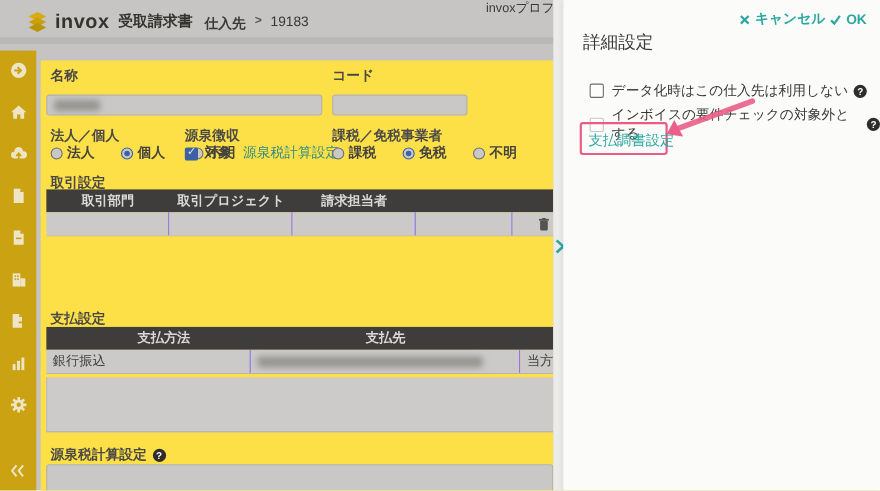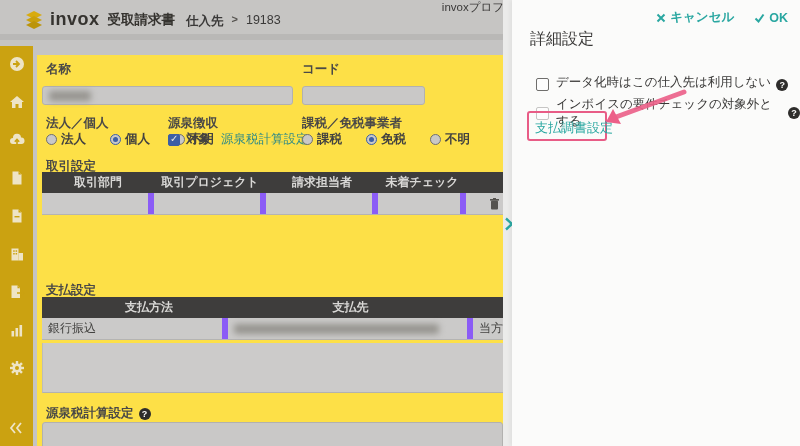--- a/index.html
+++ b/index.html
@@ -45,39 +45,39 @@
   .cbx.checked { background:#3c5fa5; border-color:#3c5fa5; }
   .cbx.checked::after { content:"\2713"; position:absolute; left:1px; top:-2px;
     color:#e8e7e5; font-size:10px; font-weight:700; }
   .teal-link { color:#2f8a87; font-weight:400; cursor:pointer; }
 
   .tbl { position:absolute; left:5px; width:461px; overflow:hidden; }
   .tbl-head { display:flex; background:#3e3d3c; height:21px; width:560px; }
   .tbl-head div { color:#d9d8d6; font-size:12px; font-weight:700;
     display:flex; align-items:center; justify-content:center; }
   .tbl-row { display:flex; height:22px; width:560px; border-bottom:1px solid #b5b4b2; }
-  .tbl-row div { background:#cbcac9; border-right:6px solid #8b5cf6;
+  .tbl-row div { background:#cbcac9; border-right:1px solid #8b5cf6;
     font-size:12px; color:#434240; display:flex; align-items:center; padding:0 6px; }
   .empty-body { position:absolute; left:5px; width:461px; height:50px;
     background:#cccbca; border-left:1px solid #bdbcba; border-bottom:1px solid #b3b2b0; }
 
   .help-ic { display:inline-flex; width:12px; height:12px; border-radius:50%;
     background:#2e2d2b; color:#fbfbfa; font-size:9px; font-weight:700;
     align-items:center; justify-content:center; margin-left:5px; flex:0 0 12px; }
   .help-ic::after { content:"?"; }
 
   
   .gap-strip { position:absolute; left:503px; top:0; width:9px; height:446px;
     background:#ebebea; z-index:3; }
   .expander { position:absolute; left:503px; top:216px; width:12px; height:16px; z-index:4; cursor:pointer; }
 
   
   .panel { position:absolute; left:512px; top:0; width:288px; height:446px;
     background:#fbfbfa; z-index:5; box-shadow:-2px 0 4px rgba(0,0,0,.05); }
-  .panel-actions { position:absolute; top:9px; right:12px; display:flex; gap:20px; }
+  .panel-actions { position:absolute; top:9px; right:12px; display:flex; gap:4px; }
   .p-act { display:flex; align-items:center; gap:4px; font-size:12.5px;
     color:#2aa7a1; font-weight:700; cursor:pointer; }
   .panel-title { position:absolute; left:18px; top:29px; font-size:16px;
     font-weight:500; color:#3b3a39; }
   .p-cb-row { position:absolute; left:24px; display:flex; align-items:center;
     font-size:12.5px; color:#393837; }
   .p-cbx { width:13px; height:13px; border:1.5px solid #6f6e6c; border-radius:2px;
     background:#fdfdfd; margin-right:7px; flex:0 0 13px; }
   .p-cbx.disabled { border-color:#c6c5c4; }
   .pink-box { position:absolute; left:15px; top:111px; width:80px; height:30px;
@@ -210,21 +210,20 @@
         <span>不明</span>
       </span>
     </div>
 
     <div class="lbl" style="left:9px; top:103px;">取引設定</div>
     <div class="tbl" style="top:117px;">
       <div class="tbl-head">
         <div style="width:112px;">取引部門</div>
         <div style="width:112px;">取引プロジェクト</div>
         <div style="width:112px;">請求担当者</div>
-        <div style="width:88px;">未着チェック</div>
         <div style="width:136px;"></div>
       </div>
       <div class="tbl-row">
         <div style="width:112px;"></div>
         <div style="width:112px;"></div>
         <div style="width:112px;"></div>
         <div style="width:88px;"></div>
         <div style="width:136px; justify-content:flex-start; padding-left:24px;">
           <svg width="9" height="12" viewBox="0 0 9 12">
             <rect x="1" y="2.5" width="7" height="9" rx="1" fill="#55534f"></rect>
@@ -275,21 +274,21 @@
       <span class="p-act">
         <svg width="11" height="10" viewBox="0 0 11 10">
           <path d="M1.5 5.5 4.5 8.5 9.5 1.5" stroke="#2aa7a1" stroke-width="2" fill="none"></path>
         </svg>
         <span>OK</span>
       </span>
     </div>
 
     <div class="panel-title">詳細設定</div>
 
-    <div class="p-cb-row" style="top:74px;align-items:flex-end;">
+    <div class="p-cb-row" style="top:74px;">
       <span class="p-cbx"></span>
       <span>データ化時はこの仕入先は利用しない</span>
       <span class="help-ic"></span>
     </div>
     <div class="p-cb-row" style="top:96px;">
       <span class="p-cbx disabled"></span>
       <span>インボイスの要件チェックの対象外とする</span>
       <span class="help-ic"></span>
     </div>
 

